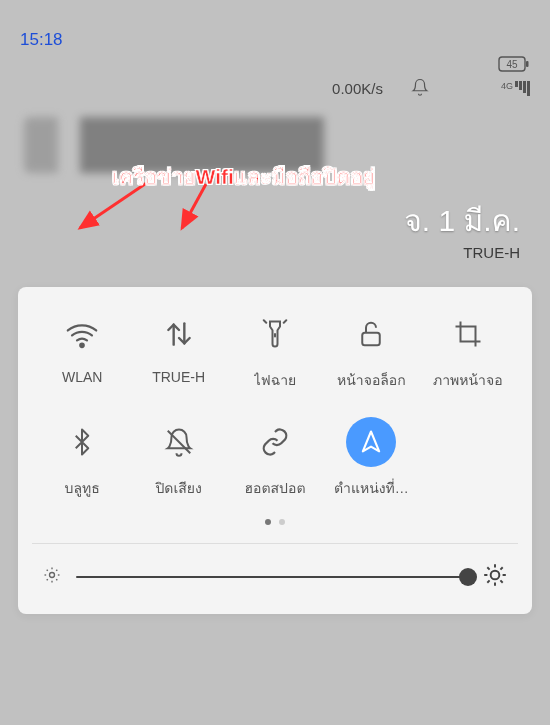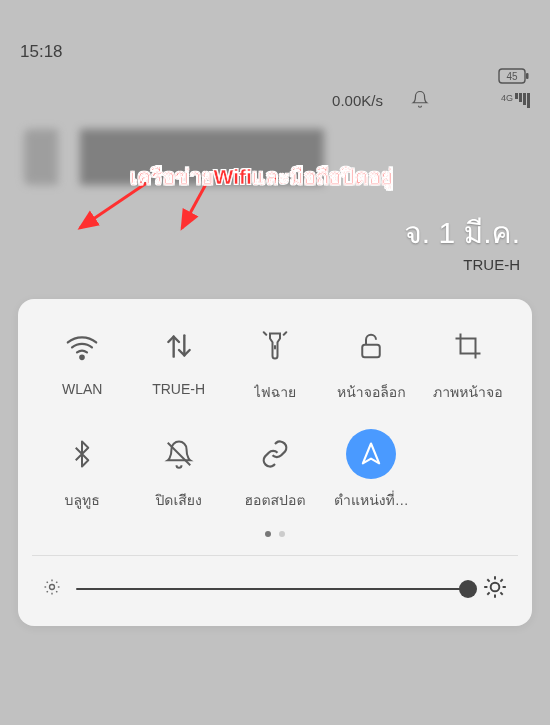--- a/index.html
+++ b/index.html
@@ -8,22 +8,22 @@
     height: 725px;
     font-family: -apple-system, sans-serif;
     background: #c1c1c1;
     position: relative;
     overflow: hidden;
   }
   .status-bar {
     display: flex;
     justify-content: space-between;
     align-items: center;
-    padding: 20px 20px 2px 20px;
-    color: #404040;
+    padding: 8px 20px 2px 20px;
+    color: #1d4ed8;
     font-size: 17px;
   }
   .battery {
     display: inline-flex;
     align-items: center;
     margin-top: 48px;
   }
   .sub-status {
     display: flex;
     justify-content: flex-end;
@@ -45,39 +45,39 @@
     font-size: 30px;
     font-weight: 300;
     text-shadow: 0 1px 2px rgba(0,0,0,0.3);
   }
   .carrier-text {
     font-size: 15px;
     color: #3a3a3a;
   }
   .annotation {
     position: absolute;
-    left: 130px;
+    left: 112px;
     top: 160px;
     color: #ff3030;
     font-size: 21px;
     font-weight: 600;
     -webkit-text-stroke: 0.5px #fff;
     text-shadow: -1px -1px 0 #fff, 1px -1px 0 #fff, -1px 1px 0 #fff, 1px 1px 0 #fff;
     z-index: 20;
     pointer-events: none;
   }
   .arrow {
     position: absolute;
     z-index: 19;
     pointer-events: none;
   }
   .panel {
     margin: 18px;
     background: #f4f4f4;
-    border-radius: 16px;
+    border-radius: 8px;
     padding: 22px 18px 22px 18px;
     box-shadow: 0 2px 10px rgba(0,0,0,0.06);
   }
   .tiles {
     display: grid;
     grid-template-columns: repeat(5, 1fr);
     row-gap: 26px;
     column-gap: 4px;
   }
   .tile {

